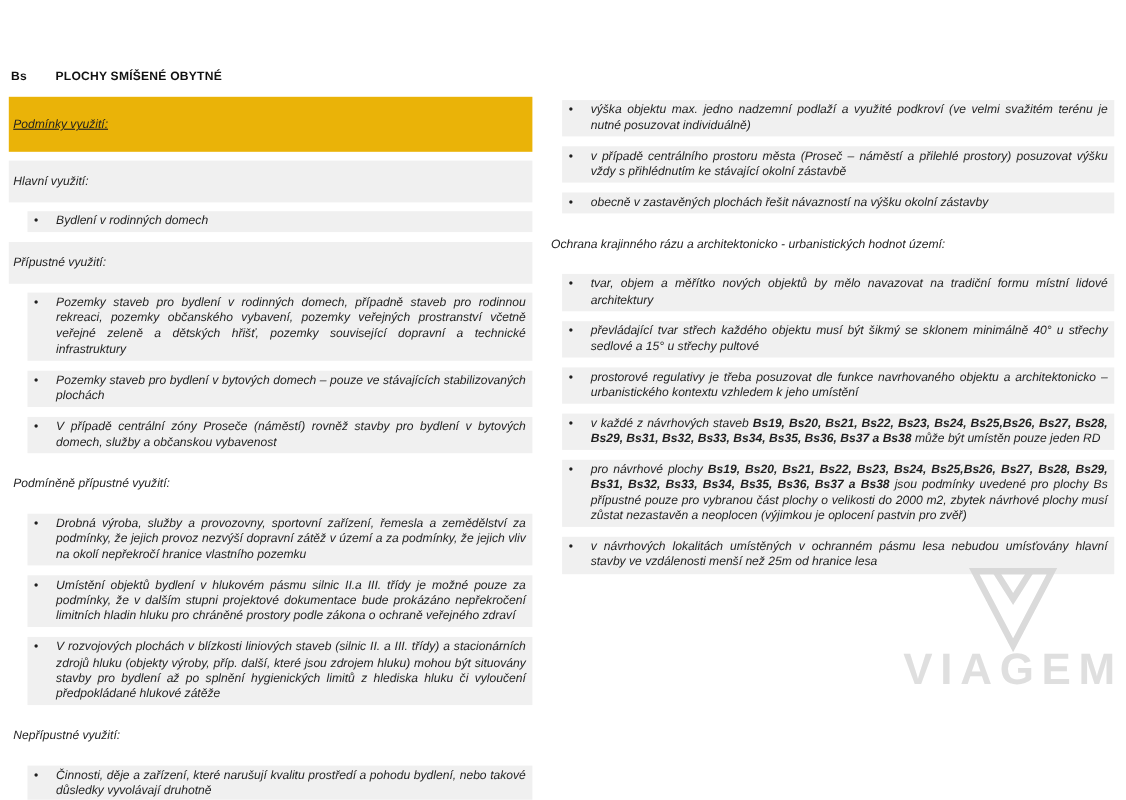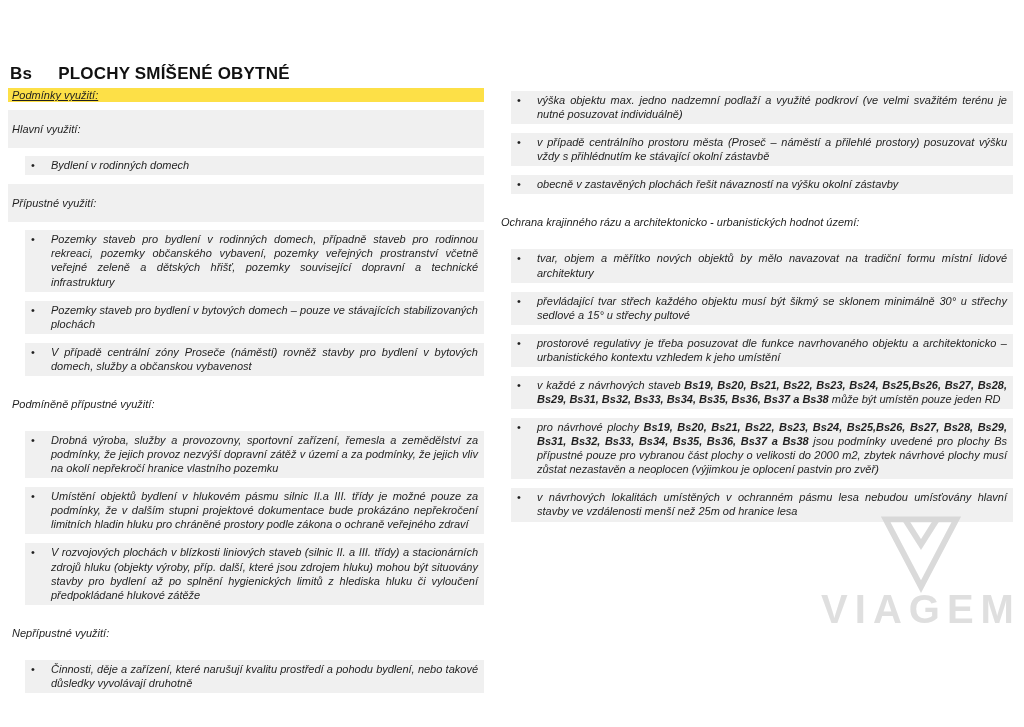--- a/index.html
+++ b/index.html
@@ -4,31 +4,31 @@
 <style>
   html,body{margin:0;padding:0;}
   body{
     width:1024px;height:727px;position:relative;overflow:hidden;
     background:#ffffff;
     font-family:"Liberation Sans","DejaVu Sans",sans-serif;
     color:#1f1f1f;
   }
   .doc-heading{
     position:absolute;left:10px;top:64px;
-    font-size:17px;font-weight:bold;font-style:normal;color:#111;
+    font-size:11px;font-weight:bold;font-style:normal;color:#111;
     letter-spacing:.2px;white-space:nowrap;
   }
   .doc-heading .code{display:inline-block;margin-right:26px;}
   .col{position:absolute;font-size:11px;line-height:1.28;font-style:italic;}
   #col-left{left:8px;top:88px;width:476px;}
   #col-right{left:497px;top:91px;width:516px;}
   .hdr{
-    background:#fde047;
+    background:#eab308;
     text-decoration:underline;
-    padding:0 4px;margin-bottom:8px;
+    padding:18px 4px;margin-bottom:8px;
   }
   .lbl{padding:12px 4px;margin:2px 0 8px 0;}
   .lbl.gray{background:#f0f0f0;}
   .bullet{
     background:#f0f0f0;
     display:flex;align-items:flex-start;
     padding:2px 6px 3px 6px;margin-bottom:9px;
   }
   #col-left .bullet{margin-left:17px;}
   #col-right .bullet{margin-left:14px;}
@@ -113,21 +113,21 @@
     <span class="btext">obecně v zastavěných plochách řešit návazností na výšku okolní zástavby</span>
   </div>
 
   <div class="lbl">Ochrana krajinného rázu a architektonicko - urbanistických hodnot území:</div>
   <div class="bullet">
     <span class="dot">•</span>
     <span class="btext">tvar, objem a měřítko nových objektů by mělo navazovat na tradiční formu místní lidové architektury</span>
   </div>
   <div class="bullet">
     <span class="dot">•</span>
-    <span class="btext">převládající tvar střech každého objektu musí být šikmý se sklonem minimálně 30° u střechy sedlové a 15° u střechy pultové</span>
+    <span class="btext">převládající tvar střech každého objektu musí být šikmý se sklonem minimálně 40° u střechy sedlové a 15° u střechy pultové</span>
   </div>
   <div class="bullet">
     <span class="dot">•</span>
     <span class="btext">prostorové regulativy je třeba posuzovat dle funkce navrhovaného objektu a architektonicko – urbanistického kontextu vzhledem k jeho umístění</span>
   </div>
   <div class="bullet">
     <span class="dot">•</span>
     <span class="btext"><span>v každé z návrhových staveb </span><span class="b">Bs19, Bs20, Bs21, Bs22, Bs23, Bs24, Bs25,Bs26, Bs27, Bs28, Bs29, Bs31, Bs32, Bs33, Bs34, Bs35, Bs36, Bs37 a Bs38</span><span> může být umístěn pouze jeden RD</span></span>
   </div>
   <div class="bullet">

